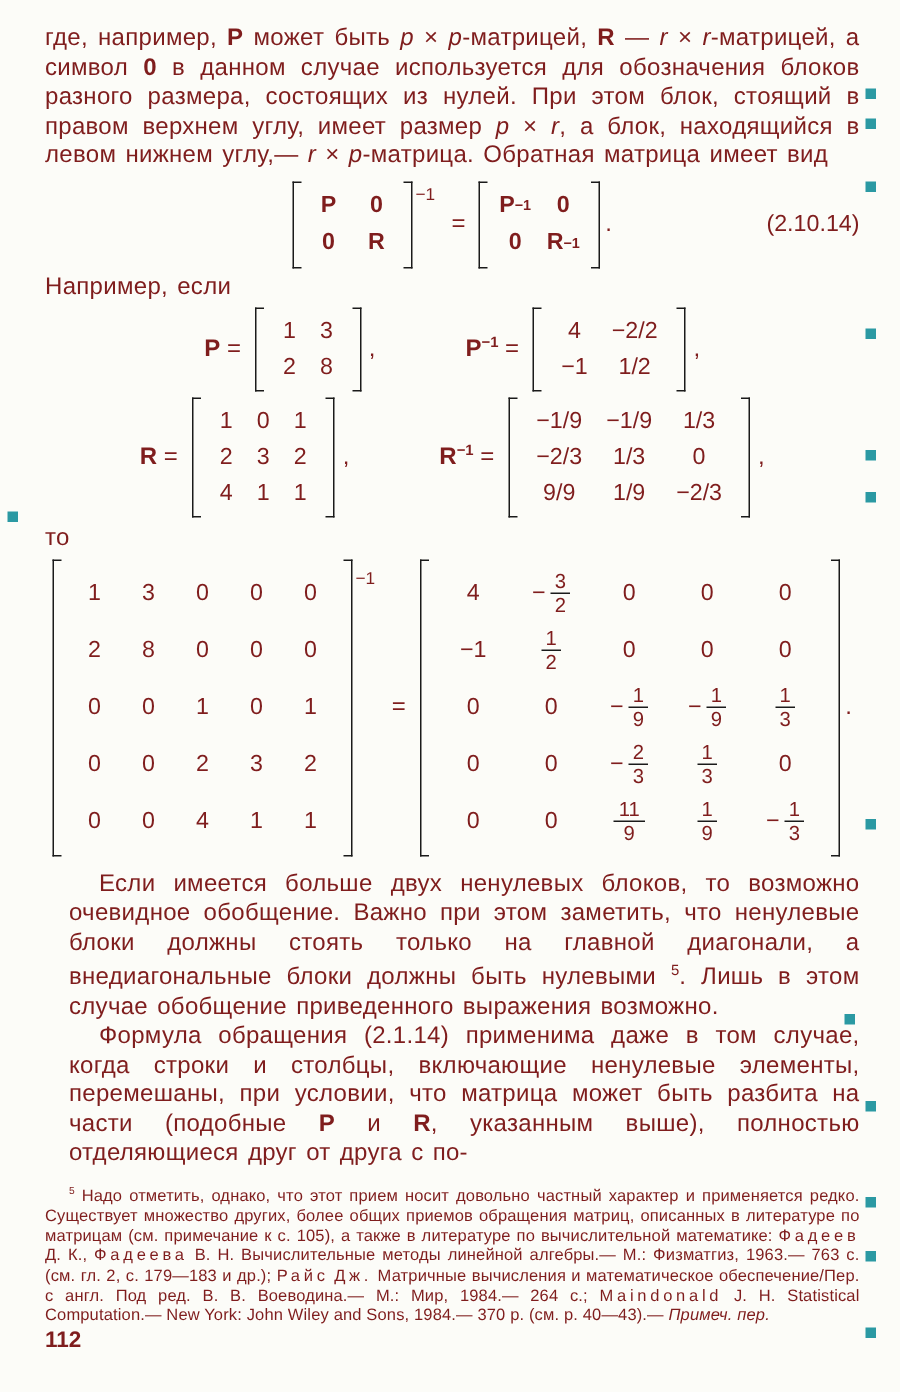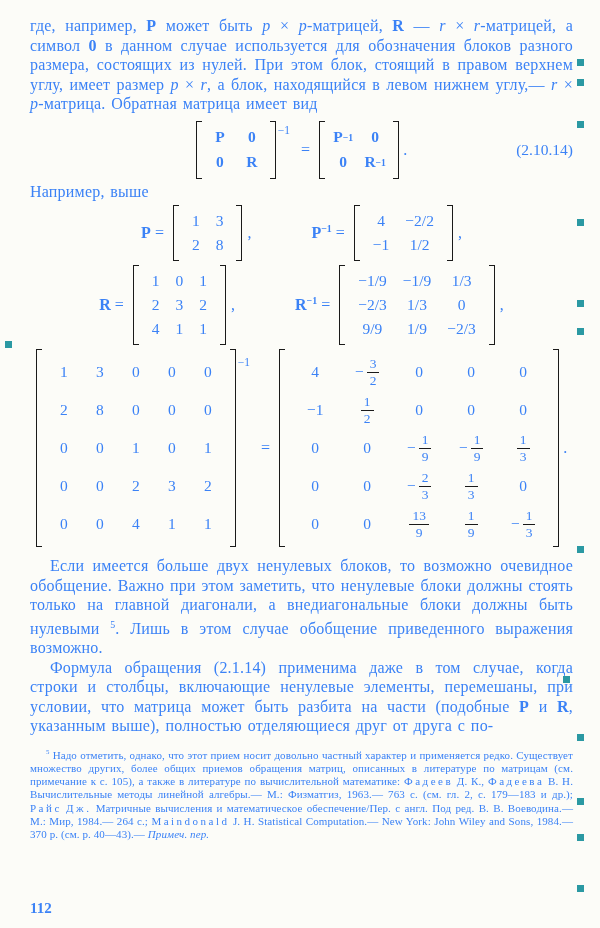--- a/index.html
+++ b/index.html
@@ -1,24 +1,24 @@
 <!DOCTYPE html>
 <html><head>
 <meta charset="utf-8">
 <style>
   * { box-sizing: border-box; }
   html,body { margin:0; padding:0; background:#9a9a9a; }
   .page {
     width:600px; height:928px; margin:0 auto; position:relative; overflow:hidden;
-    background:#fcfcf8; color:#3b82f6;
-    font-family:Liberation Serif, serif;
+    background:#fcfcf8; color:#7f1d1d;
+    font-family:Liberation Sans, sans-serif;
   }
   .content { padding:16px 27px 0 30px; }
   .body { font-size:16px; line-height:19.5px; text-align:justify; margin:0; letter-spacing:0.2px; word-spacing:1.5px; }
-  .indent { text-indent:20px; }
+  .indent { text-indent:20px;margin-left:16px; }
   .b { font-weight:bold; }
   .i { font-style:italic; }
   .sup { vertical-align:super; font-size:0.62em; letter-spacing:0; }
   .sp { letter-spacing:2.5px; }
 
   .display-eq { position:relative; display:flex; justify-content:center; align-items:center; margin:7px 0 3px; }
   .eq-main { display:flex; align-items:center; }
   .eq-number { position:absolute; right:0; top:50%; transform:translateY(-50%); font-size:15.5px; }
 
   .matrix-wrap { display:inline-flex; align-items:stretch; }
@@ -48,21 +48,21 @@
   .mneg { margin-right:3px; }
 
   .mx-row { display:flex; align-items:center; justify-content:center; gap:60px; margin:4px 0; }
   .mx-group { display:flex; align-items:center; }
   .mx-label { margin-right:9px; font-size:16px; white-space:nowrap; }
   .mx-after { margin-left:5px; font-size:16px; }
 
   .big-eq { display:flex; align-items:center; justify-content:center; margin:4px 0 9px; }
 
   .footnote { font-size:11px; line-height:13.3px; text-align:justify; margin:9px 0 0; text-indent:16px; letter-spacing:0.1px; }
-  .page-number { position:absolute; left:30px; bottom:11px; font-size:15px; font-weight:bold; }
+  .page-number { position:absolute; left:30px; bottom:26px; font-size:15px; font-weight:bold; }
   .marker { position:absolute; width:7px; height:7px; }
 </style>
 </head>
 <body>
 
 <div class="page">
   <div class="content">
 
     <p class="body"><span>где, например, </span><span class="b">P</span><span> может быть </span><span class="i">p</span><span> × </span><span class="i">p</span><span>-матрицей, </span><span class="b">R</span><span> — </span><span class="i">r</span><span> × </span><span class="i">r</span><span>-матрицей, а символ </span><span class="b">0</span><span> в данном случае используется для обозначения блоков разного размера, состоящих из нулей. При этом блок, стоящий в правом верхнем углу, имеет размер </span><span class="i">p</span><span> × </span><span class="i">r</span><span>, а блок, находящийся в левом нижнем углу,— </span><span class="i">r</span><span> × </span><span class="i">p</span><span>-матрица. Обратная матрица имеет вид</span></p>
 
@@ -106,21 +106,21 @@
                 <span class="sup b">−1</span>
               </span>
             </span>
           <span class="bracket br"></span>
         </span>
         <span class="eq-period">.</span>
       </div>
       <span class="eq-number">(2.10.14)</span>
     </div>
 
-    <p class="body">Например, выше</p>
+    <p class="body">Например, если</p>
 
     <div class="mx-row">
       <div class="mx-group">
         <span class="mx-label"><span class="b">P</span><span> = </span></span>
         <span class="matrix-wrap">
           <span class="bracket bl"></span>
           <span class="mx mx-small" style="grid-template-columns: repeat(2, auto);">
               <span class="mx-cell">1</span>
               <span class="mx-cell">3</span>
               <span class="mx-cell">2</span>
@@ -180,20 +180,21 @@
               <span class="mx-cell">9/9</span>
               <span class="mx-cell">1/9</span>
               <span class="mx-cell">−2/3</span>
             </span>
           <span class="bracket br"></span>
         </span>
         <span class="mx-after">,</span>
       </div>
     </div>
 
+    <p class="body">то</p>
 
     <div class="big-eq">
       <span class="matrix-wrap">
         <span class="bracket bl"></span>
         <span class="mx mx-bigl" style="grid-template-columns: repeat(5, auto);">
             <span class="mx-cell">1</span>
             <span class="mx-cell">3</span>
             <span class="mx-cell">0</span>
             <span class="mx-cell">0</span>
             <span class="mx-cell">0</span>
@@ -281,21 +282,21 @@
               <span class="frac">
                 <span class="fnum">1</span>
                 <span class="fden">3</span>
               </span>
             </span>
             <span class="mx-cell">0</span>
             <span class="mx-cell">0</span>
             <span class="mx-cell">0</span>
             <span class="mx-cell">
               <span class="frac">
-                <span class="fnum">13</span>
+                <span class="fnum">11</span>
                 <span class="fden">9</span>
               </span>
             </span>
             <span class="mx-cell">
               <span class="frac">
                 <span class="fnum">1</span>
                 <span class="fden">9</span>
               </span>
             </span>
             <span class="mx-cell">

